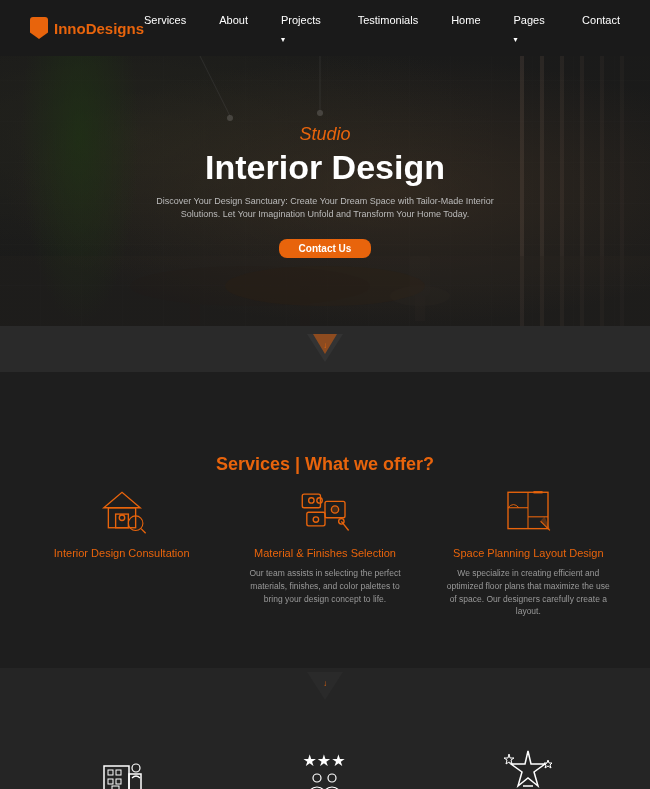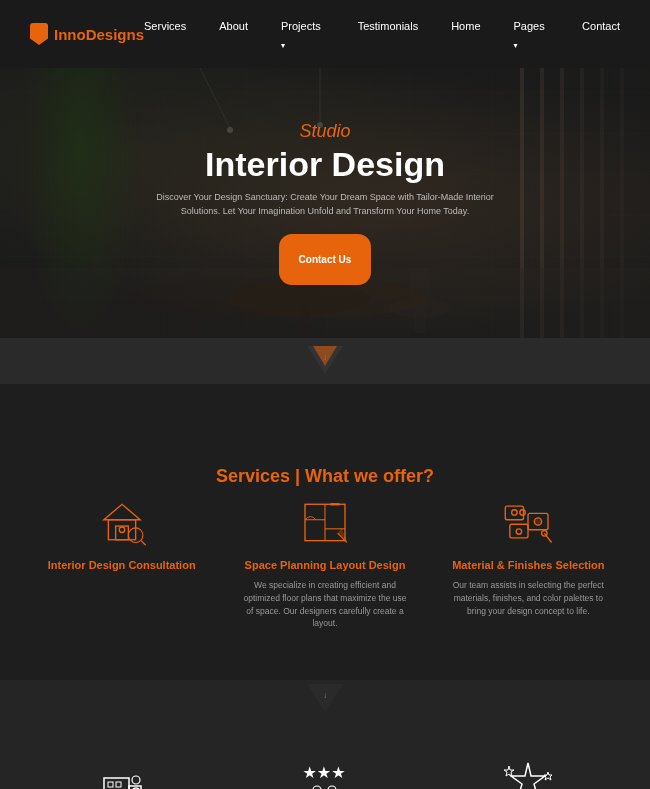--- a/index.html
+++ b/index.html
@@ -4,21 +4,21 @@
   <style>
     * { margin: 0; padding: 0; box-sizing: border-box; }
     body { font-family: 'Segoe UI', Arial, sans-serif; width: 650px; overflow-x: hidden; background: #1a1a1a; }
 
     
     nav {
       background: #1a1a1a;
       display: flex;
       align-items: center;
       justify-content: space-between;
-      padding: 16px 30px;
+      padding: 10px 30px;
       position: relative;
       z-index: 10;
     }
     .logo {
       display: flex;
       align-items: center;
       gap: 6px;
     }
     .logo-icon {
       width: 18px; height: 22px;
@@ -135,22 +135,22 @@
       color: #bbb;
       font-size: 9px;
       max-width: 340px;
       margin: 0 auto 16px;
       line-height: 1.5;
     }
     .hero-btn {
       background: #e8640c;
       color: #fff;
       border: none;
-      padding: 20px 20px;
-      border-radius: 13px;
+      padding: 4px 20px;
+      border-radius: 8px;
       font-size: 10px;
       font-weight: 600;
       cursor: pointer;
     }
 
     
     .section-arrow {
       display: flex;
       justify-content: center;
       align-items: center;
@@ -193,21 +193,21 @@
       height: 50px;
       margin: 0 auto 12px;
     }
     .service-icon svg {
       width: 100%;
       height: 100%;
     }
     .service-name {
       color: #e8640c;
       font-size: 11px;
-      font-weight: 700;
+      font-weight: 400;
       margin-bottom: 8px;
     }
     .service-text {
       color: #999;
       font-size: 8.5px;
       line-height: 1.5;
     }
 
     
     .stats-section {
@@ -332,56 +332,56 @@
           <line x1="51" y1="48" x2="56" y2="53" stroke="#e8640c" stroke-width="1.5"></line>
         </svg>
       </div>
       <div class="service-name">Interior Design Consultation</div>
     </div>
 
     <div class="service-card">
       <div class="service-icon">
         <svg viewBox="0 0 60 55" xmlns="http://www.w3.org/2000/svg" fill="none" stroke="#e8640c" stroke-width="1.5">
 
+          <rect x="5" y="10" width="20" height="15" rx="2" fill="none" stroke="#e8640c" stroke-width="1.5"></rect>
+          <rect x="10" y="30" width="20" height="15" rx="2" fill="none" stroke="#e8640c" stroke-width="1.5"></rect>
+          <rect x="30" y="18" width="22" height="18" rx="2" fill="none" stroke="#e8640c" stroke-width="1.5"></rect>
+
+          <circle cx="15" cy="17" r="3" stroke="#e8640c" fill="none"></circle>
+          <circle cx="24" cy="17" r="3" stroke="#e8640c" fill="none"></circle>
+          <circle cx="20" cy="38" r="3" stroke="#e8640c" fill="none"></circle>
+          <circle cx="41" cy="27" r="4" stroke="#e8640c" fill="rgba(232,100,12,0.2)"></circle>
+
+          <line x1="48" y1="40" x2="56" y2="50" stroke="#e8640c" stroke-width="1.5"></line>
+          <circle cx="48" cy="40" r="3" stroke="#e8640c" fill="none"></circle>
+        </svg>
+      </div>
+      <div class="service-name">Material &amp; Finishes Selection</div>
+      <p class="service-text">Our team assists in selecting the perfect materials, finishes, and color palettes to bring your design concept to life.</p>
+    </div>
+
+    <div class="service-card">
+      <div class="service-icon">
+        <svg viewBox="0 0 60 55" xmlns="http://www.w3.org/2000/svg" fill="none" stroke="#e8640c" stroke-width="1.5">
+
           <rect x="8" y="8" width="44" height="40" fill="none" stroke="#e8640c" stroke-width="1.5"></rect>
           <line x1="8" y1="25" x2="30" y2="25" stroke="#e8640c" stroke-width="1.2"></line>
           <line x1="30" y1="8" x2="30" y2="48" stroke="#e8640c" stroke-width="1.2"></line>
           <line x1="30" y1="35" x2="52" y2="35" stroke="#e8640c" stroke-width="1.2"></line>
 
           <path d="M8,25 Q14,18 20,25" fill="none" stroke="#e8640c" stroke-width="1"></path>
 
           <line x1="36" y1="8" x2="46" y2="8" stroke="#e8640c" stroke-width="2.5"></line>
 
           <line x1="44" y1="40" x2="54" y2="50" stroke="#e8640c" stroke-width="1.2"></line>
           <polygon points="44,40 48,36 54,50 50,44" fill="#e8640c" opacity="0.3"></polygon>
         </svg>
       </div>
       <div class="service-name">Space Planning Layout Design</div>
       <p class="service-text">We specialize in creating efficient and optimized floor plans that maximize the use of space. Our designers carefully create a layout.</p>
-    </div>
-
-    <div class="service-card">
-      <div class="service-icon">
-        <svg viewBox="0 0 60 55" xmlns="http://www.w3.org/2000/svg" fill="none" stroke="#e8640c" stroke-width="1.5">
-
-          <rect x="5" y="10" width="20" height="15" rx="2" fill="none" stroke="#e8640c" stroke-width="1.5"></rect>
-          <rect x="10" y="30" width="20" height="15" rx="2" fill="none" stroke="#e8640c" stroke-width="1.5"></rect>
-          <rect x="30" y="18" width="22" height="18" rx="2" fill="none" stroke="#e8640c" stroke-width="1.5"></rect>
-
-          <circle cx="15" cy="17" r="3" stroke="#e8640c" fill="none"></circle>
-          <circle cx="24" cy="17" r="3" stroke="#e8640c" fill="none"></circle>
-          <circle cx="20" cy="38" r="3" stroke="#e8640c" fill="none"></circle>
-          <circle cx="41" cy="27" r="4" stroke="#e8640c" fill="rgba(232,100,12,0.2)"></circle>
-
-          <line x1="48" y1="40" x2="56" y2="50" stroke="#e8640c" stroke-width="1.5"></line>
-          <circle cx="48" cy="40" r="3" stroke="#e8640c" fill="none"></circle>
-        </svg>
-      </div>
-      <div class="service-name">Material &amp; Finishes Selection</div>
-      <p class="service-text">Our team assists in selecting the perfect materials, finishes, and color palettes to bring your design concept to life.</p>
     </div>
   </div>
 </section>
 
 <div class="section-divider-2">
   <div style="width:36px; height:30px;">
     <svg width="36" height="30" viewBox="0 0 36 30" xmlns="http://www.w3.org/2000/svg">
       <polygon points="0,0 36,0 18,28" fill="#2a2a2a"></polygon>
       <text x="18" y="14" text-anchor="middle" fill="#e8640c" font-size="8" font-weight="bold">↓</text>
     </svg>

